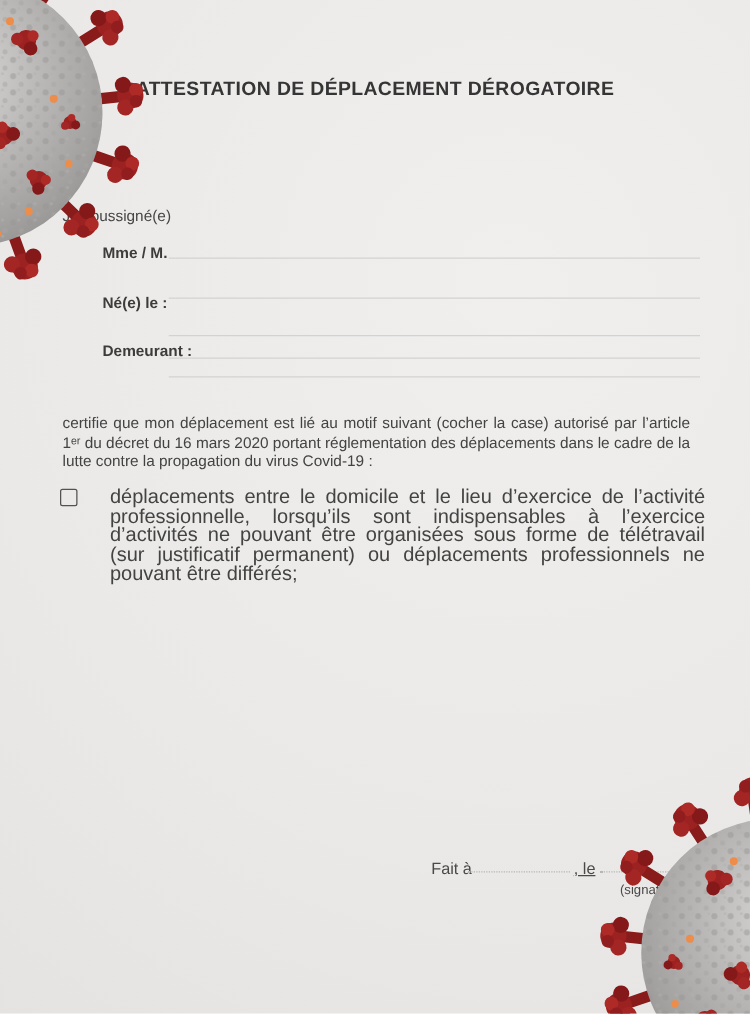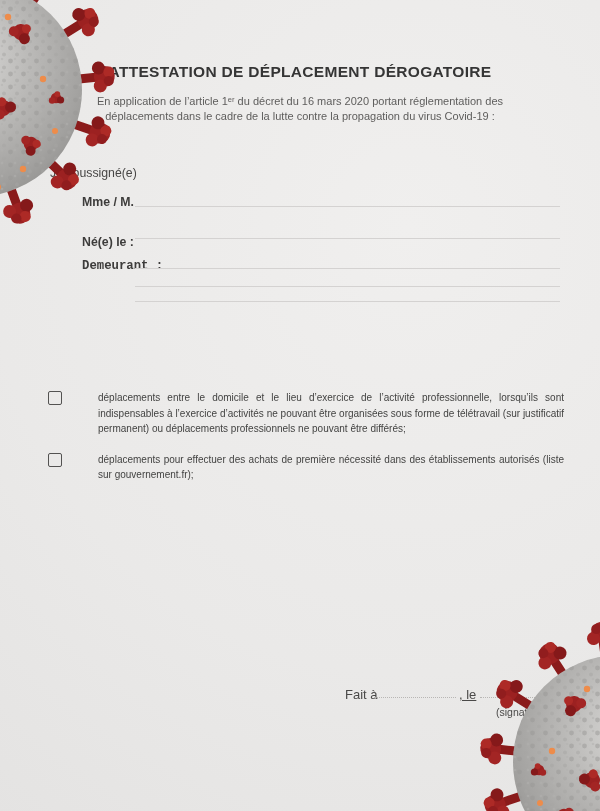--- a/index.html
+++ b/index.html
@@ -15,39 +15,39 @@
   }
   .subtitle{
     position:absolute;top:94px;left:40px;right:40px;text-align:center;
     font-size:11px;line-height:14.5px;color:#5e5d5c;
   }
   .subtitle span{display:block;}
   .intro{position:absolute;top:166px;left:50px;font-size:12.3px;color:#474645;}
   .flabel{position:absolute;left:50px;font-size:12.3px;font-weight:bold;color:#3d3c3b;padding-left:32px;}
   .lbl-name{top:195px;}
   .lbl-birth{top:235px;}
-  .lbl-address{top:259px;font-family:Liberation Mono, monospace;}
+  .lbl-address{top:274px;}
   .fline{position:absolute;left:135px;width:425px;height:10px;border-bottom:1px solid #d4d2d1;}
   .line-name{top:196px;}
   .line-birth{top:228px;}
   .line-addr1{top:258px;}
   .line-addr2{top:276px;}
   .line-addr3{top:291px;}
   .certify{
     position:absolute;top:331px;left:50px;width:502px;
     font-size:12.3px;line-height:15.6px;text-align:justify;color:#434342;
   }
   .reasons{position:absolute;top:390px;left:48px;width:516px;}
   .reason{display:flex;align-items:flex-start;margin-bottom:15px;}
   .checkbox{
     flex:none;width:12px;height:12px;margin-top:1px;
     border:1.8px solid #535251;border-radius:2px;background:transparent;
   }
   .reason-text{
-    margin-left:36px;font-size:10px;line-height:15.6px;
+    margin-left:26px;font-size:16px;line-height:15.6px;
     text-align:justify;color:#434342;flex:1;
   }
   .footer-label{position:absolute;font-size:13px;color:#4a4948;}
   .fait-a{top:687px;left:345px;}
   .le{top:687px;left:459px;text-decoration:underline;}
   .slash{top:687px;left:504px;}
   .signature{top:706px;left:496px;font-size:10.5px;}
   .dotline{position:absolute;height:9px;border-bottom:1px dotted #b8b6b4;}
   .dot1{top:688px;left:374px;width:82px;}
   .dot2{top:688px;left:480px;width:22px;}
@@ -57,47 +57,40 @@
   .virus-br{left:470px;top:612px;transform:scaleX(-1);}
   .defs-holder{position:absolute;width:0;height:0;}
 </style>
 </head>
 <body>
 
 <div class="page">
 
   <div class="title">ATTESTATION DE DÉPLACEMENT DÉROGATOIRE</div>
 
-  <div class="subtitle">
-    <span>En application de l’article 1ᵉʳ du décret du 16 mars 2020 portant réglementation des</span>
-    <span>déplacements dans le cadre de la lutte contre la propagation du virus Covid-19 :</span>
-  </div>
 
   <div class="intro">Je soussigné(e)</div>
 
   <div class="flabel lbl-name">Mme / M.</div>
   <div class="fline line-name"></div>
 
   <div class="flabel lbl-birth">Né(e) le :</div>
   <div class="fline line-birth"></div>
 
   <div class="flabel lbl-address">Demeurant :</div>
   <div class="fline line-addr1"></div>
   <div class="fline line-addr2"></div>
   <div class="fline line-addr3"></div>
 
+  <div class="certify">certifie que mon déplacement est lié au motif suivant (cocher la case) autorisé par l’article 1ᵉʳ du décret du 16 mars 2020 portant réglementation des déplacements dans le cadre de la lutte contre la propagation du virus Covid-19 :</div>
 
   <div class="reasons">
     <div class="reason">
       <div class="checkbox"></div>
       <div class="reason-text">déplacements entre le domicile et le lieu d’exercice de l’activité professionnelle, lorsqu’ils sont indispensables à l’exercice d’activités ne pouvant être organisées sous forme de télétravail (sur justificatif permanent) ou déplacements professionnels ne pouvant être différés;</div>
-    </div>
-    <div class="reason">
-      <div class="checkbox"></div>
-      <div class="reason-text">déplacements pour effectuer des achats de première nécessité dans des établissements autorisés (liste sur gouvernement.fr);</div>
     </div>
   </div>
 
   <span class="footer-label fait-a">Fait à</span>
   <div class="dotline dot1"></div>
   <span class="footer-label le">, le</span>
   <div class="dotline dot2"></div>
   <span class="footer-label slash">/</span>
   <div class="dotline dot3"></div>
   <span class="footer-label signature">(signature)</span>

